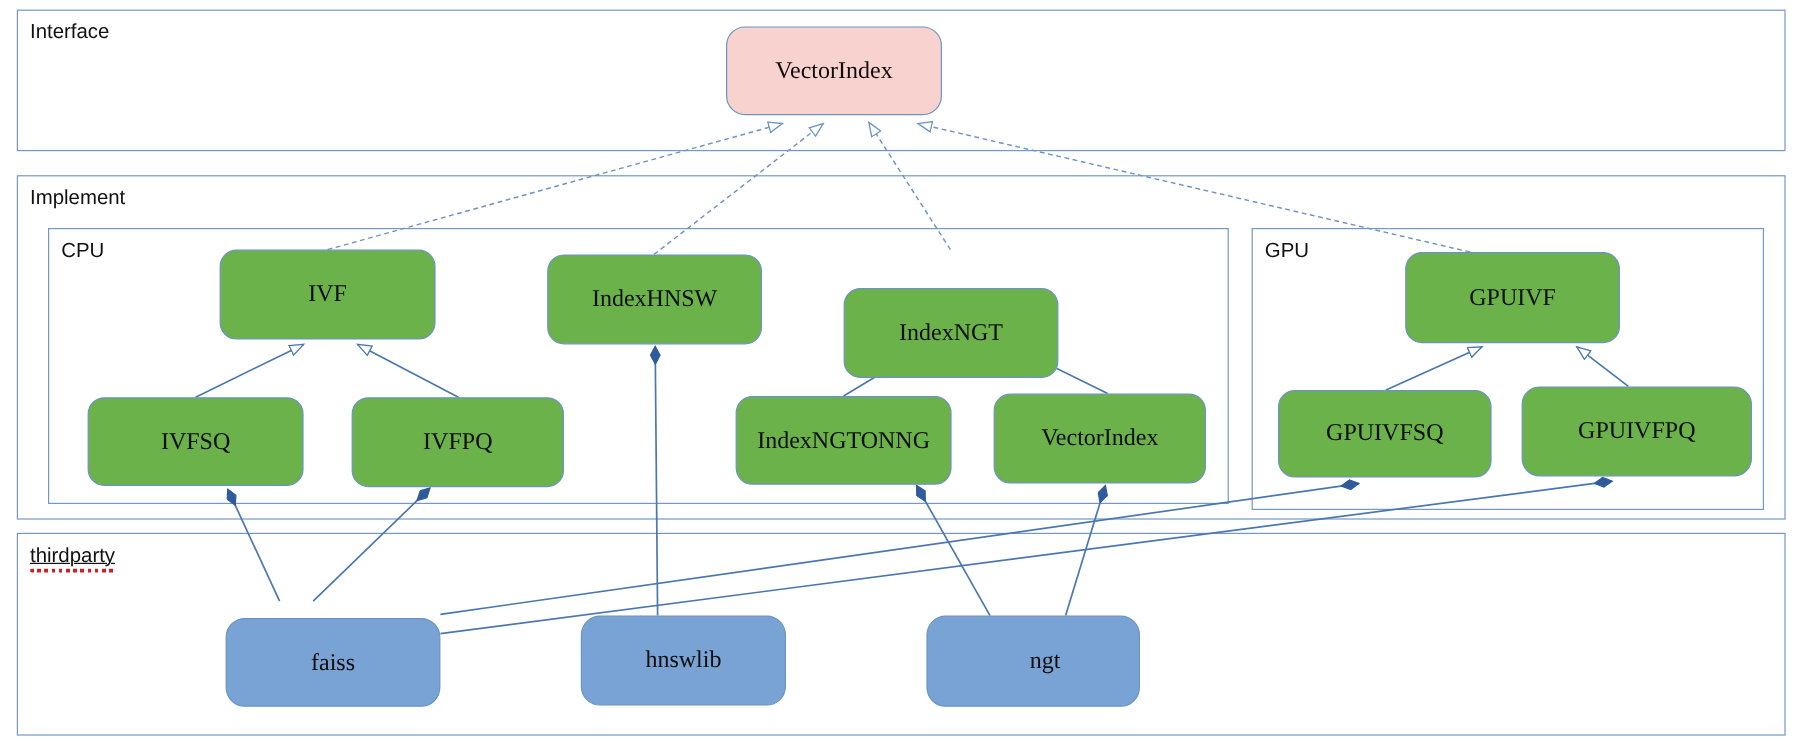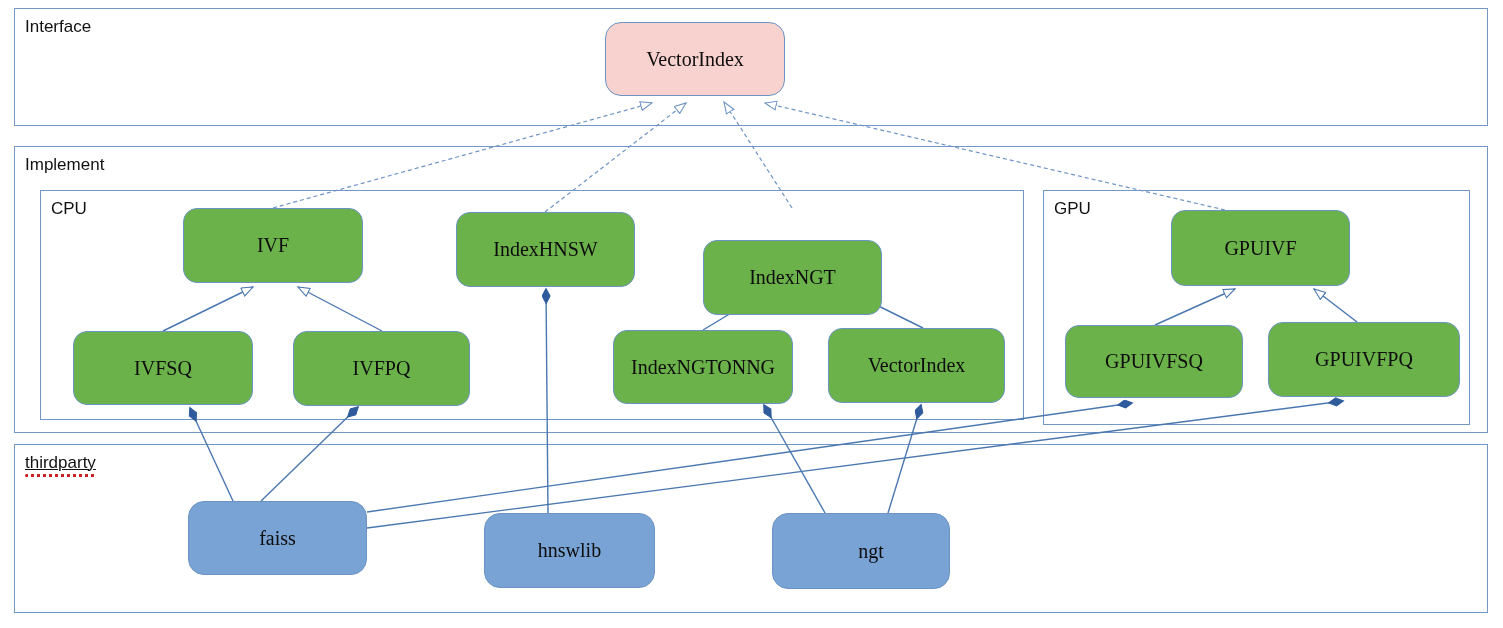--- a/index.html
+++ b/index.html
@@ -135,21 +135,21 @@
   </div>
 
   <div class="node green" style="left:1065px; top:325px; width:178px; height:73px;">
     <span>GPUIVFSQ</span>
   </div>
 
   <div class="node green" style="left:1268px; top:322px; width:192px; height:75px;border-radius:15px;">
     <span>GPUIVFPQ</span>
   </div>
 
-  <div class="node blue" style="left:188px; top:501px; width:179px; height:74px;">
+  <div class="node blue" style="left:188px; top:515px; width:179px; height:74px;">
     <span>faiss</span>
   </div>
 
   <div class="node blue" style="left:484px; top:513px; width:171px; height:75px;">
     <span>hnswlib</span>
   </div>
 
   <div class="node blue" style="left:772px; top:513px; width:178px; height:76px;padding-left:20px;">
     <span>ngt</span>
   </div>

